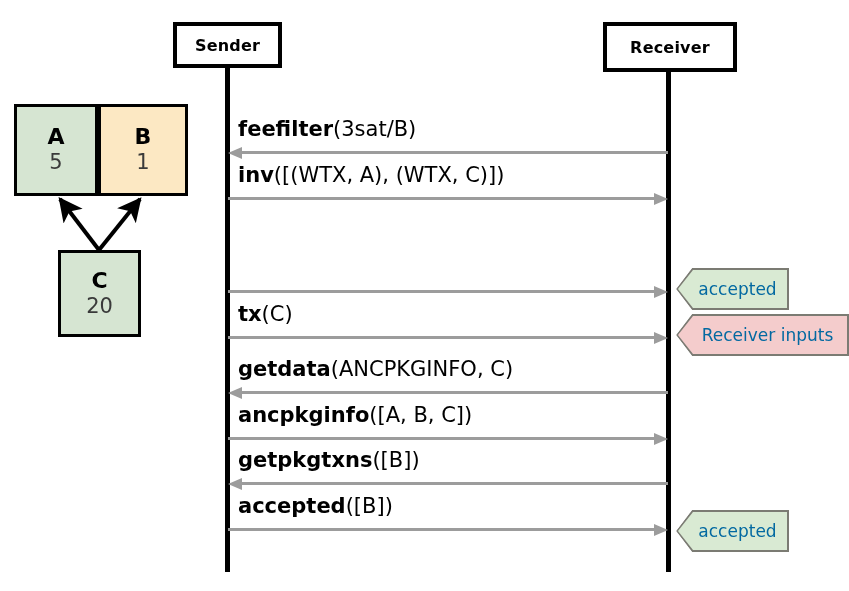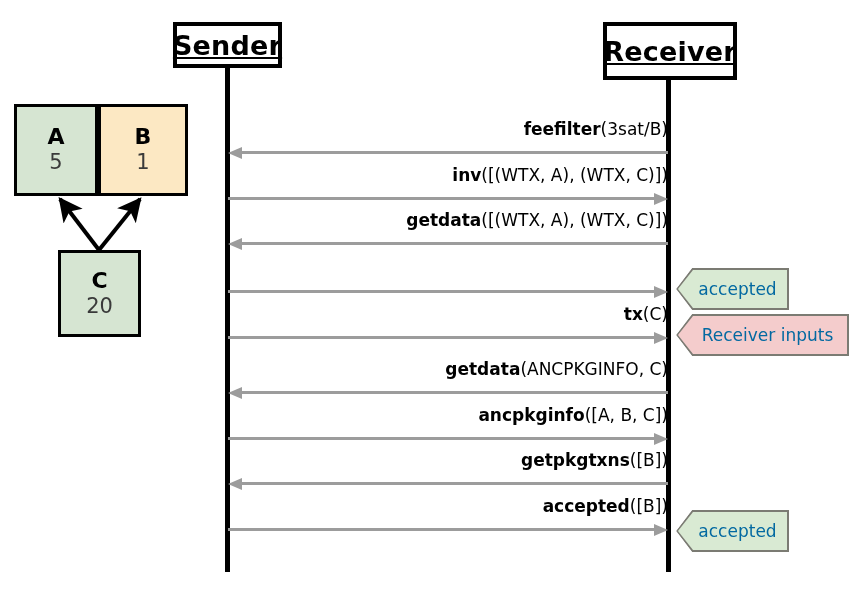--- a/index.html
+++ b/index.html
@@ -27,27 +27,26 @@
   
   .actor-box {
     position: absolute;
     box-sizing: border-box;
     background: #ffffff;
     border: 4px solid #000000;
     display: flex;
     align-items: center;
     justify-content: center;
     font-weight: bold;
-    font-size: 27px;
+    font-size: 16px;
     letter-spacing: 0.2px;
     z-index: 5;
-    text-decoration: underline;
   }
   #actor-sender  { left: 173px; top: 22px; width: 109px; height: 46px; }
-  #actor-receiver{ left: 603px; top: 22px; width: 134px; height: 58px; }
+  #actor-receiver{ left: 603px; top: 22px; width: 134px; height: 50px; }
 
   
   .lifeline {
     position: absolute;
     width: 5px;
     background: #000000;
     z-index: 2;
   }
   #lifeline-sender   { left: 225px; top: 66px; height: 506px; }
   #lifeline-receiver { left: 666px; top: 66px; height: 506px; }
@@ -82,25 +81,25 @@
   
   .msg {
     position: absolute;
     left: 228px;
     width: 440px;
     height: 46px;
     z-index: 3;
   }
   .msg-label {
     position: absolute;
-    left: 0;
+    left: 10px;
     top: 0;
     width: 100%;
-    text-align: right;
-    font-size: 17px;
+    text-align: left;
+    font-size: 21px;
     line-height: 22px;
     white-space: nowrap;
     color: #000000;
   }
   .msg-label b { font-weight: bold; }
   .msg-label span { font-weight: normal; }
 
   .msg-arrow {
     position: absolute;
     left: 0;
@@ -238,29 +237,20 @@
   <div class="msg" style="top:164px">
     <div class="msg-label">
       <b>inv</b><span>([(WTX, A), (WTX, C)])</span>
     </div>
     <div class="msg-arrow to-right">
       <div class="shaft"></div>
       <div class="head"></div>
     </div>
   </div>
 
-  <div class="msg" style="top:209px">
-    <div class="msg-label">
-      <b>getdata</b><span>([(WTX, A), (WTX, C)])</span>
-    </div>
-    <div class="msg-arrow to-left">
-      <div class="head"></div>
-      <div class="shaft"></div>
-    </div>
-  </div>
 
   <div class="msg" style="top:257px">
     <div class="msg-arrow to-right">
       <div class="shaft"></div>
       <div class="head"></div>
     </div>
   </div>
 
   <div class="msg" style="top:358px">
     <div class="msg-label">

